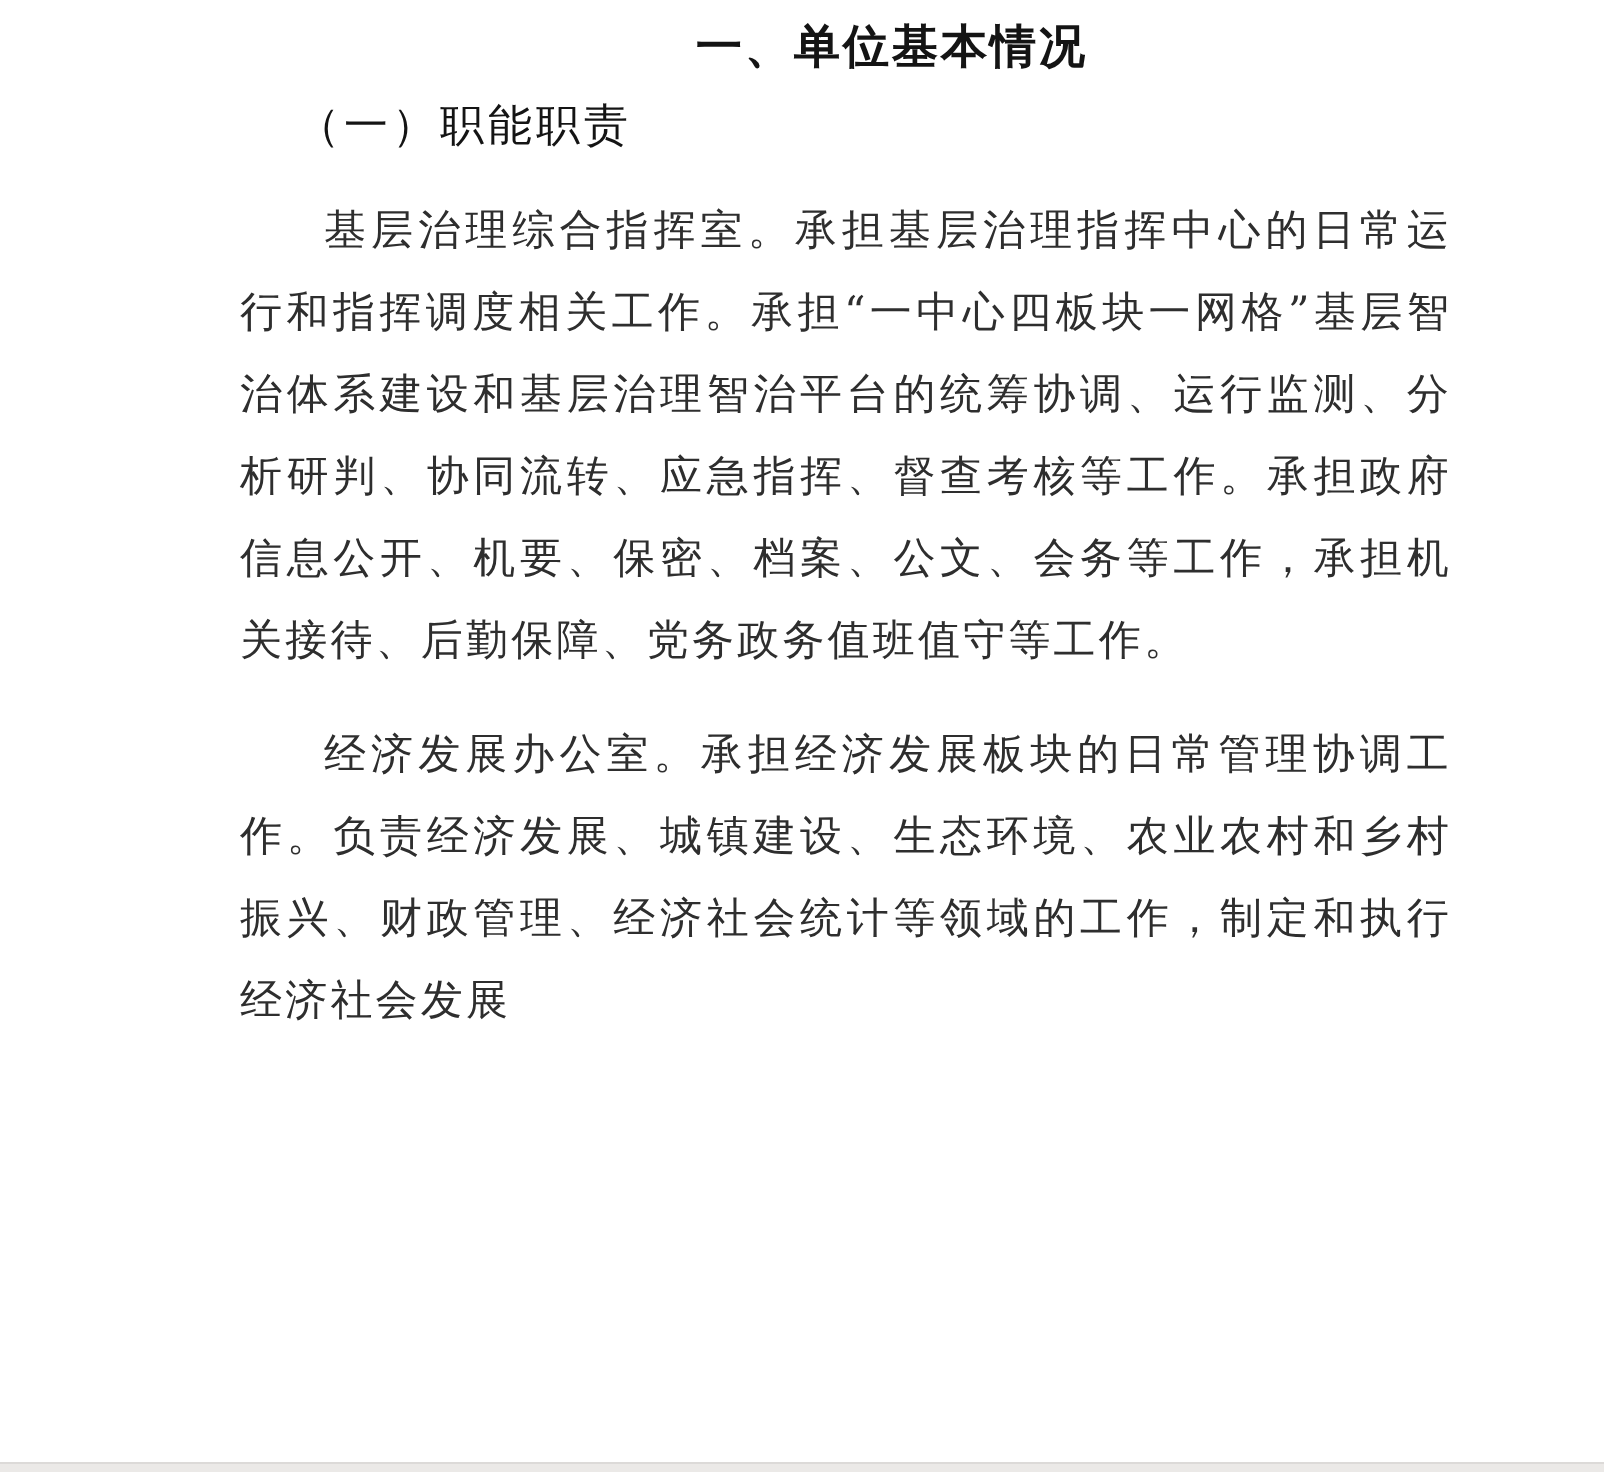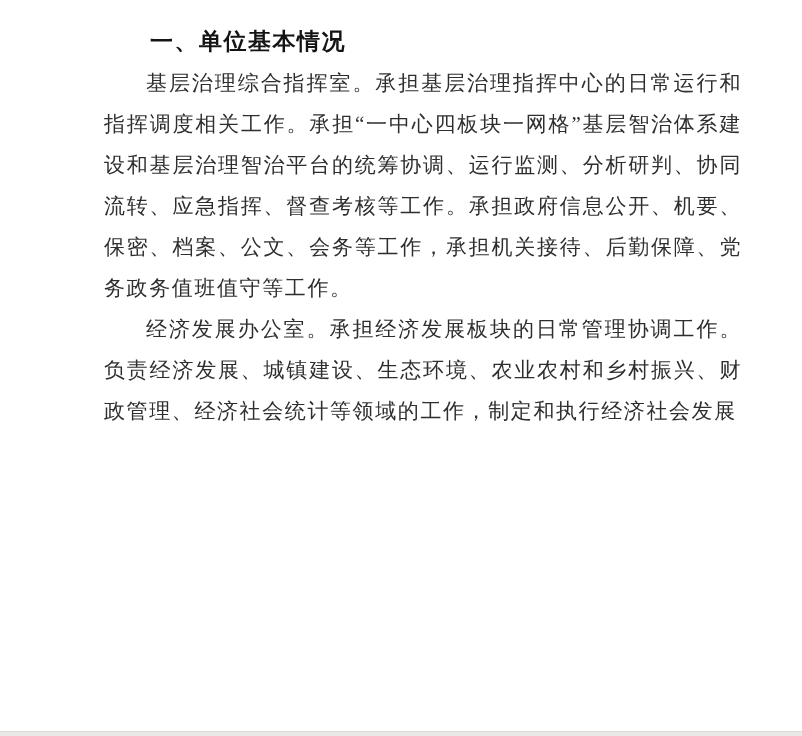--- a/index.html
+++ b/index.html
@@ -15,29 +15,30 @@
     overflow: hidden;
     font-family: "DejaVu Serif", serif;
   }
   .content {
     position: absolute;
     left: 104px;
     top: 0;
     width: 638px;
   }
   .sec-title {
-    margin: 26px 0 0 0;
+    margin: 8px 0 0 0;
     padding: 0;
     font-family: "Liberation Sans", sans-serif;
     font-weight: 700;
     font-size: 23px;
     line-height: 30px;
     letter-spacing: 1.5px;
     color: var(--heading-text-color, #111111);
     text-indent: 2em;
+    text-align: center;
   }
   .sub-title {
     margin: 11px 0 0 0;
     padding: 0;
     font-family: "DejaVu Serif", serif;
     font-weight: 400;
     font-size: 22px;
     line-height: 30px;
     letter-spacing: 2px;
     color: var(--heading-text-color, #1c1c1c);
@@ -47,42 +48,42 @@
     margin-top: 7px;
     font-family: "DejaVu Serif", serif;
     font-size: 21px;
     line-height: 41px;
     letter-spacing: 1.6px;
     color: var(--body-text-color, #2e2e2e);
     text-align: justify;
     text-align-last: left;
   }
   .body-text p {
-    margin: 0;
+    margin: 16px;
     padding: 0;
     text-indent: 2em;
     word-break: break-all;
-    font-family: Liberation Serif, serif;
   }
   .bottom-edge {
     position: absolute;
     left: 0;
     bottom: 0;
     width: 100%;
     height: 5px;
     box-sizing: border-box;
     background: var(--bottom-edge-color, #ebe9e7);
     border-top: 1px solid #dcdad8;
   }
 </style>
 </head>
 <body>
 
 <div class="page">
   <div class="content">
     <h1 class="sec-title">一、单位基本情况</h1>
+    <h2 class="sub-title">（一）职能职责</h2>
     <div class="body-text">
       <p>基层治理综合指挥室。承担基层治理指挥中心的日常运行和指挥调度相关工作。承担“一中心四板块一网格”基层智治体系建设和基层治理智治平台的统筹协调、运行监测、分析研判、协同流转、应急指挥、督查考核等工作。承担政府信息公开、机要、保密、档案、公文、会务等工作，承担机关接待、后勤保障、党务政务值班值守等工作。</p>
       <p>经济发展办公室。承担经济发展板块的日常管理协调工作。负责经济发展、城镇建设、生态环境、农业农村和乡村振兴、财政管理、经济社会统计等领域的工作，制定和执行经济社会发展</p>
     </div>
   </div>
   <div class="bottom-edge"></div>
 </div>
 
 </body></html>

